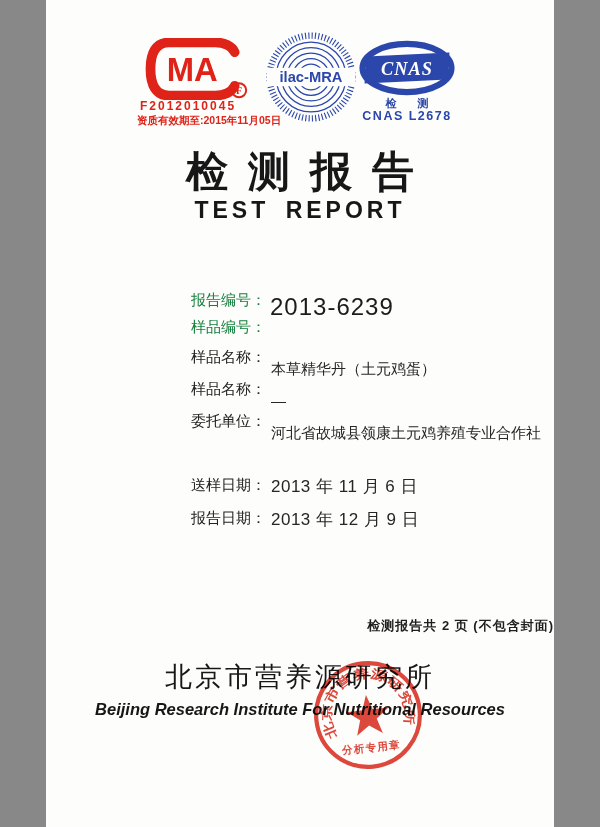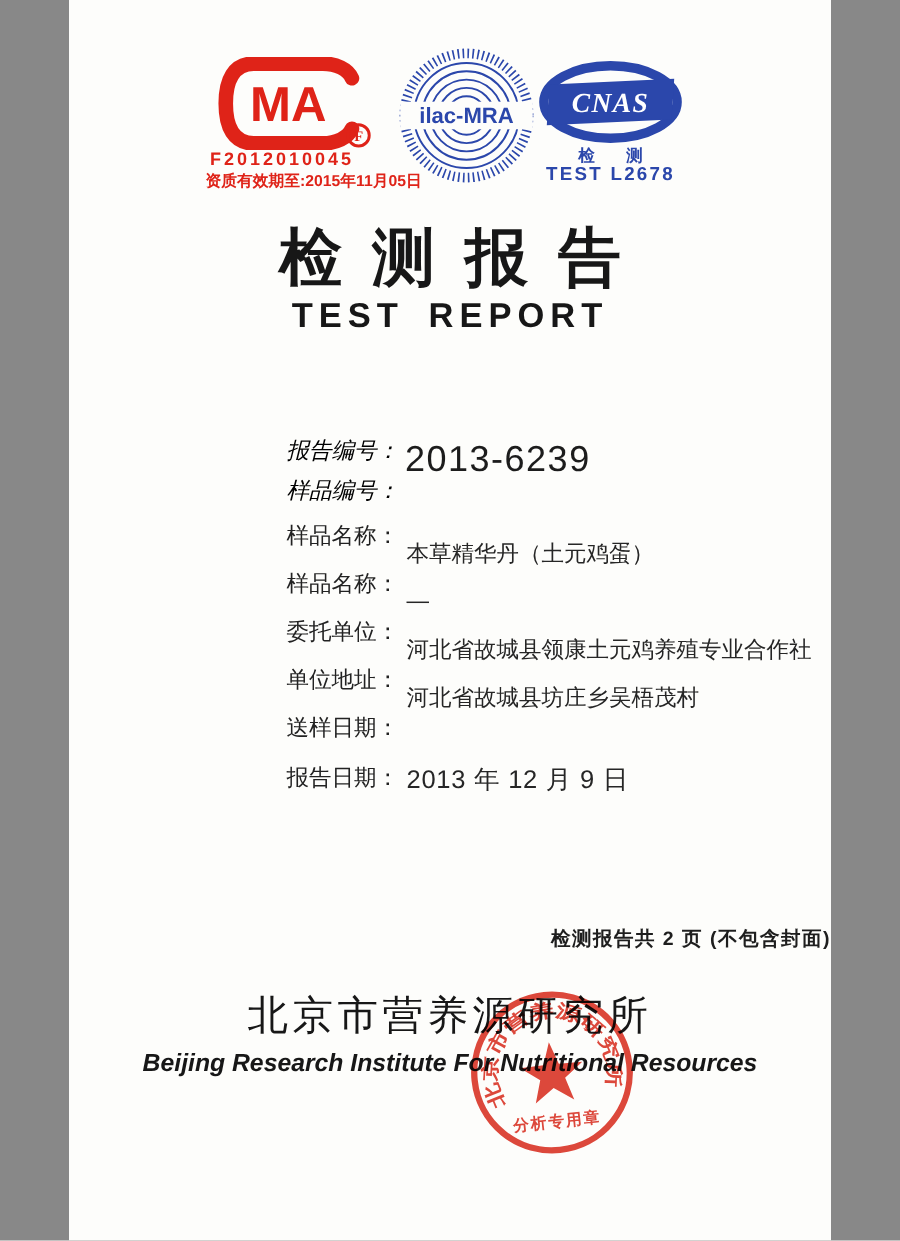--- a/index.html
+++ b/index.html
@@ -34,21 +34,21 @@
   .title-cn {
     position:absolute; left:0; right:0; top:144px; text-align:center;
     font-family:"Liberation Serif", serif; font-weight:bold; font-size:42px;
     letter-spacing:20px; text-indent:20px; color:#171717;
   }
   .title-en {
     position:absolute; left:0; right:0; top:197px; text-align:center;
     font-weight:bold; font-size:23px; letter-spacing:4px; word-spacing:6px; color:#171717;
   }
   
-  .hdr-label { position:absolute; left:145px; font-size:15px; color:#000000; white-space:nowrap;font-style:italic; }
+  .hdr-label { position:absolute; left:145px; font-size:15px; color:#15803d; white-space:nowrap; }
   .report-number {
     position:absolute; left:224px; top:293px; font-size:24px; letter-spacing:1px; color:#1c1c1c;
   }
   .field-row { position:absolute; left:145px; display:flex; align-items:flex-start; white-space:nowrap; }
   .field-label { width:80px; flex:0 0 80px; font-size:15px; color:#222; }
   .field-value { font-size:15px; color:#262626; margin-top:12px; }
   .field-value.lg { font-size:17px; margin-top:-1px; letter-spacing:0.5px; }
   
   .page-note {
     position:absolute; left:0; right:0; top:617px; text-align:right;
@@ -98,21 +98,21 @@
     </svg>
   </div>
 
   <div class="cnas-block">
     <svg width="100" height="56" viewBox="0 0 100 58">
       <ellipse cx="50" cy="29" rx="46" ry="25" fill="none" stroke="#2b47ab" stroke-width="6.5"></ellipse>
       <polygon points="8,17 94,13 92,41 6,45" fill="#2b47ab"></polygon>
       <text x="50" y="36" text-anchor="middle" font-family="Liberation Serif, serif" font-size="19" font-weight="bold" font-style="italic" fill="#ffffff" letter-spacing="1">CNAS</text>
     </svg>
     <div class="cnas-category">检 测</div>
-    <div class="cnas-certno">TEST L2678</div>
+    <div class="cnas-certno">CNAS L2678</div>
   </div>
 
   <div class="title-cn">检测报告</div>
   <div class="title-en">TEST REPORT</div>
 
   <div class="hdr-label" style="top:291px">报告编号：</div>
   <div class="hdr-label" style="top:318px">样品编号：</div>
   <div class="report-number">2013-6239</div>
 
   <div class="field-row" style="top:348px">
@@ -120,26 +120,23 @@
     <span class="field-value">本草精华丹（土元鸡蛋）</span>
   </div>
   <div class="field-row" style="top:380px">
     <span class="field-label">样品名称：</span>
     <span class="field-value">—</span>
   </div>
   <div class="field-row" style="top:412px">
     <span class="field-label">委托单位：</span>
     <span class="field-value">河北省故城县领康土元鸡养殖专业合作社</span>
   </div>
-  <div class="field-row" style="top:444px">
-    <span class="field-label">单位地址：</span>
-    <span class="field-value">河北省故城县坊庄乡吴梧茂村</span>
-  </div>
   <div class="field-row" style="top:476px">
     <span class="field-label">送样日期：</span>
+    <span class="field-value lg">2013 年 11 月 6 日</span>
   </div>
   <div class="field-row" style="top:509px">
     <span class="field-label">报告日期：</span>
     <span class="field-value lg">2013 年 12 月 9 日</span>
   </div>
 
   <div class="page-note">检测报告共 2 页 (不包含封面)</div>
   <div class="institute-cn">北京市营养源研究所</div>
   <div class="institute-en">Beijing Research Institute For Nutritional Resources</div>
 

